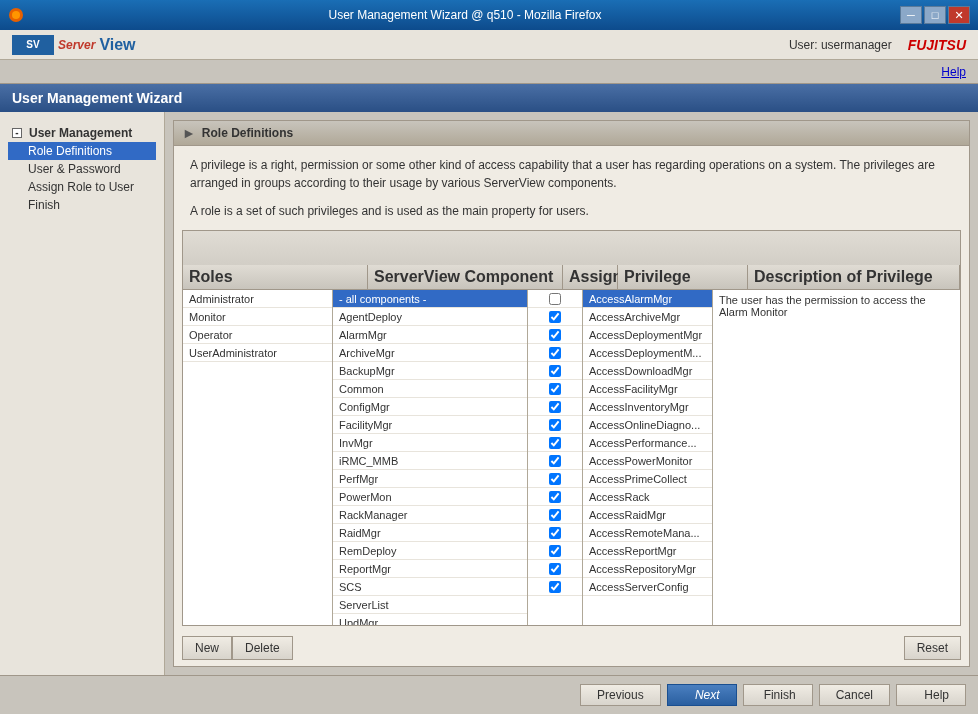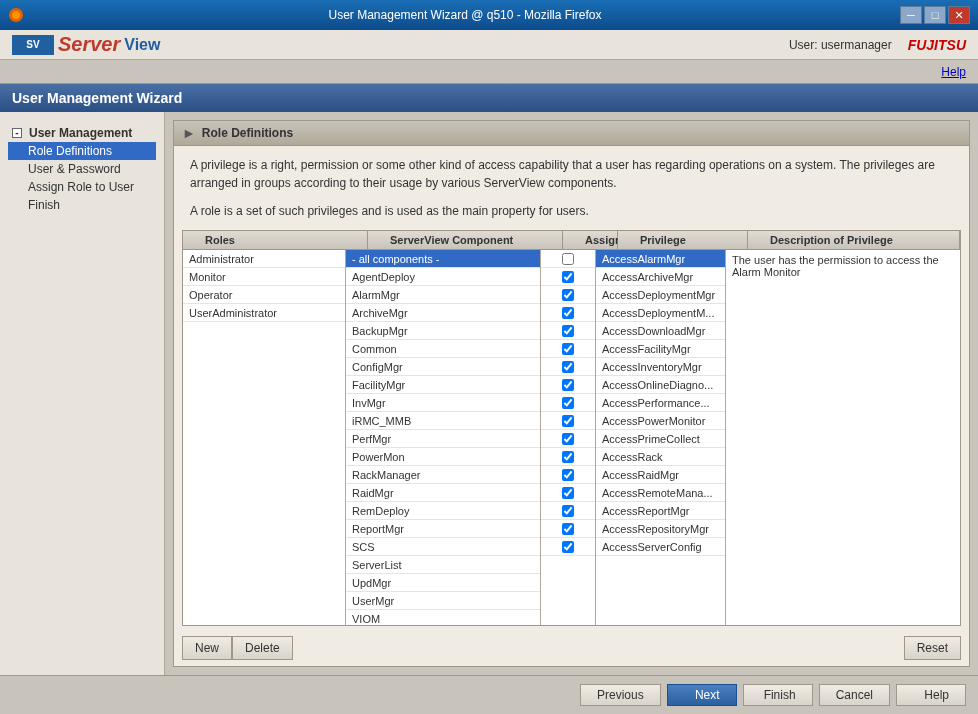--- a/index.html
+++ b/index.html
@@ -230,20 +230,21 @@
       cursor: pointer;
       color: #333;
       min-width: 70px;
       text-align: right;
     }
 
     .nav-btn.primary {
       background: linear-gradient(to bottom, #4a7fc0, #2a5fa0);
       color: white;
       border-color: #1a4f90;
+      font-style: italic;
     }
 
     
     ::-webkit-scrollbar { width: 12px; }
     ::-webkit-scrollbar-track { background: #d4d0c8; }
     ::-webkit-scrollbar-thumb { background: #a09890; border: 1px solid #b0a898; }
     .minus-box {
       display: inline-block;
       width: 10px; height: 10px;
       border: 1px solid #666;
@@ -294,34 +295,35 @@
 
     .tables-content-row {
       display: flex;
       flex: 1;
       border: 1px solid #a0978a;
       overflow: hidden;
     }
 
     .col-h {
       border-right: 1px solid #a0978a;
-      padding: 3px 22px;
-      font-size: 11px;
+      padding: 3px 6px;
+      font-size: 16px;
       font-weight: bold;
       color: #333;
       background: linear-gradient(to bottom, #e0dcd4, #c8c4bc);
+      margin-top: 34px;
     }
 
     .roles-col { width: 185px; }
     .sv-comp-col { width: 195px; }
     .assigned-col-h { width: 55px; }
     .privilege-col { width: 130px; }
     .desc-col { flex: 1; }
 
-    .roles-body { width: 163px; border-right: 1px solid #b0a898; background: white; overflow-y: auto; }
+    .roles-body { width: 150px; border-right: 1px solid #b0a898; background: white; overflow-y: auto; }
     .sv-comp-body { width: 195px; border-right: 1px solid #b0a898; background: white; display: flex; flex-direction: column; overflow: hidden; }
     .assigned-body { width: 55px; border-right: 1px solid #b0a898; background: white; overflow-y: auto; }
     .privilege-body { width: 130px; border-right: 1px solid #b0a898; background: white; overflow-y: auto; }
     .desc-body { flex: 1; background: white; padding: 4px 6px; font-size: 11px; color: #333; }
 
   </style>
 </head>
 <body>
 
 <div class="title-bar">
@@ -337,21 +339,21 @@
   <div class="title-bar-buttons">
     <div class="tb-btn">─</div>
     <div class="tb-btn">□</div>
     <div class="tb-btn close">✕</div>
   </div>
 </div>
 
 <div class="menu-bar">
   <div class="sv-logo-container">
     <div class="sv-icon">SV</div>
-    <span style="font-size:20px;font-weight:bold;color:#c0392b;font-style:italic;">Server</span>
+    <span style="font-size:12px;font-weight:bold;color:#c0392b;font-style:italic;">Server</span>
       <span style="font-size:16px;font-weight:bold;color:#2060a0;">View</span>
   </div>
   <div class="menu-bar-right">
     <span>User: <span>usermanager</span></span>
     <span style="font-size:14px;font-weight:bold;color:#cc0000;font-style:italic;">FUJITSU</span>
   </div>
 </div>
 
 <div class="help-bar">
   <span class="help-link">Help</span>

